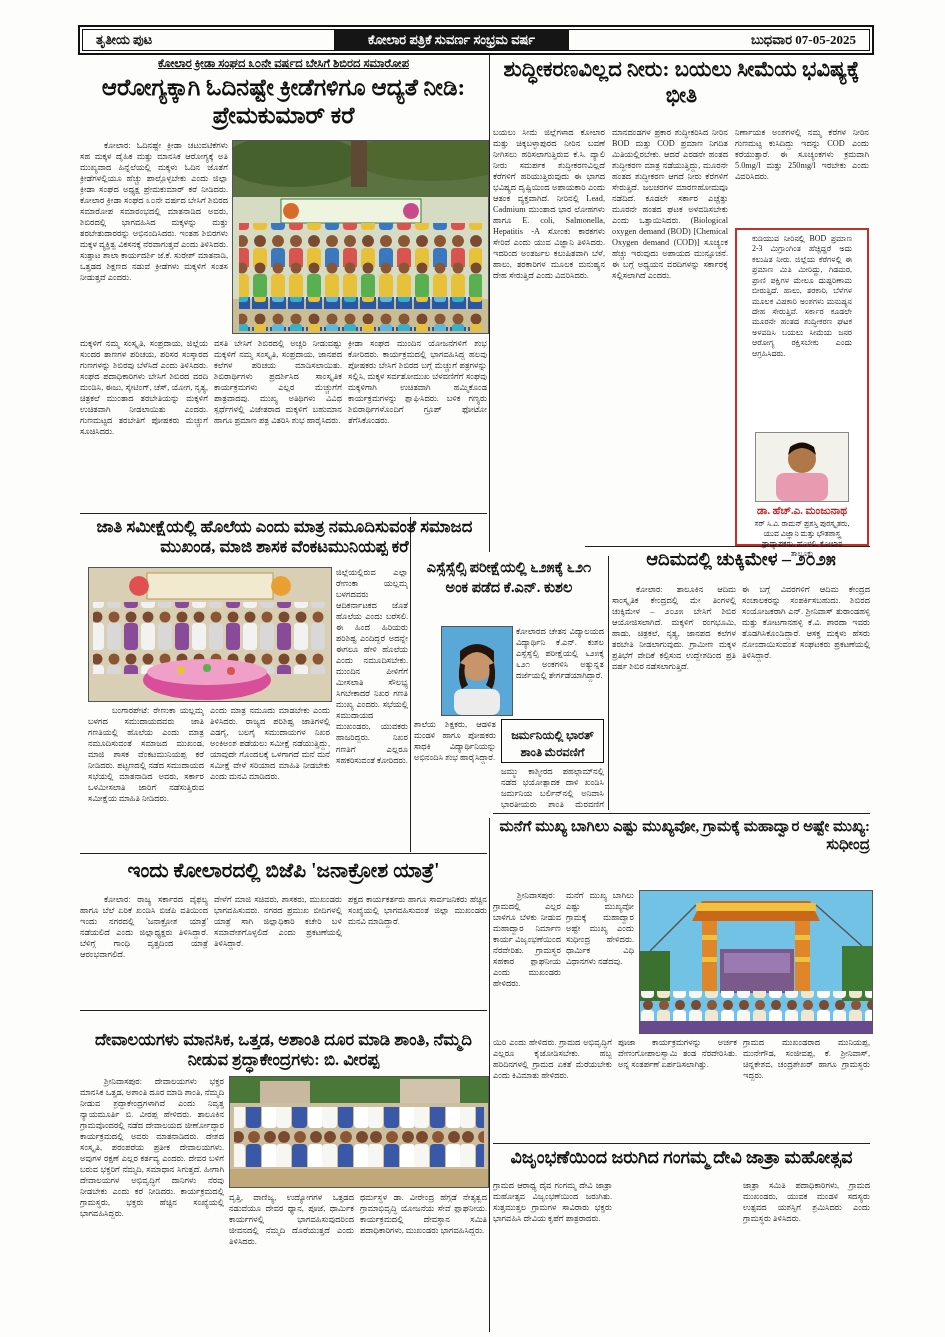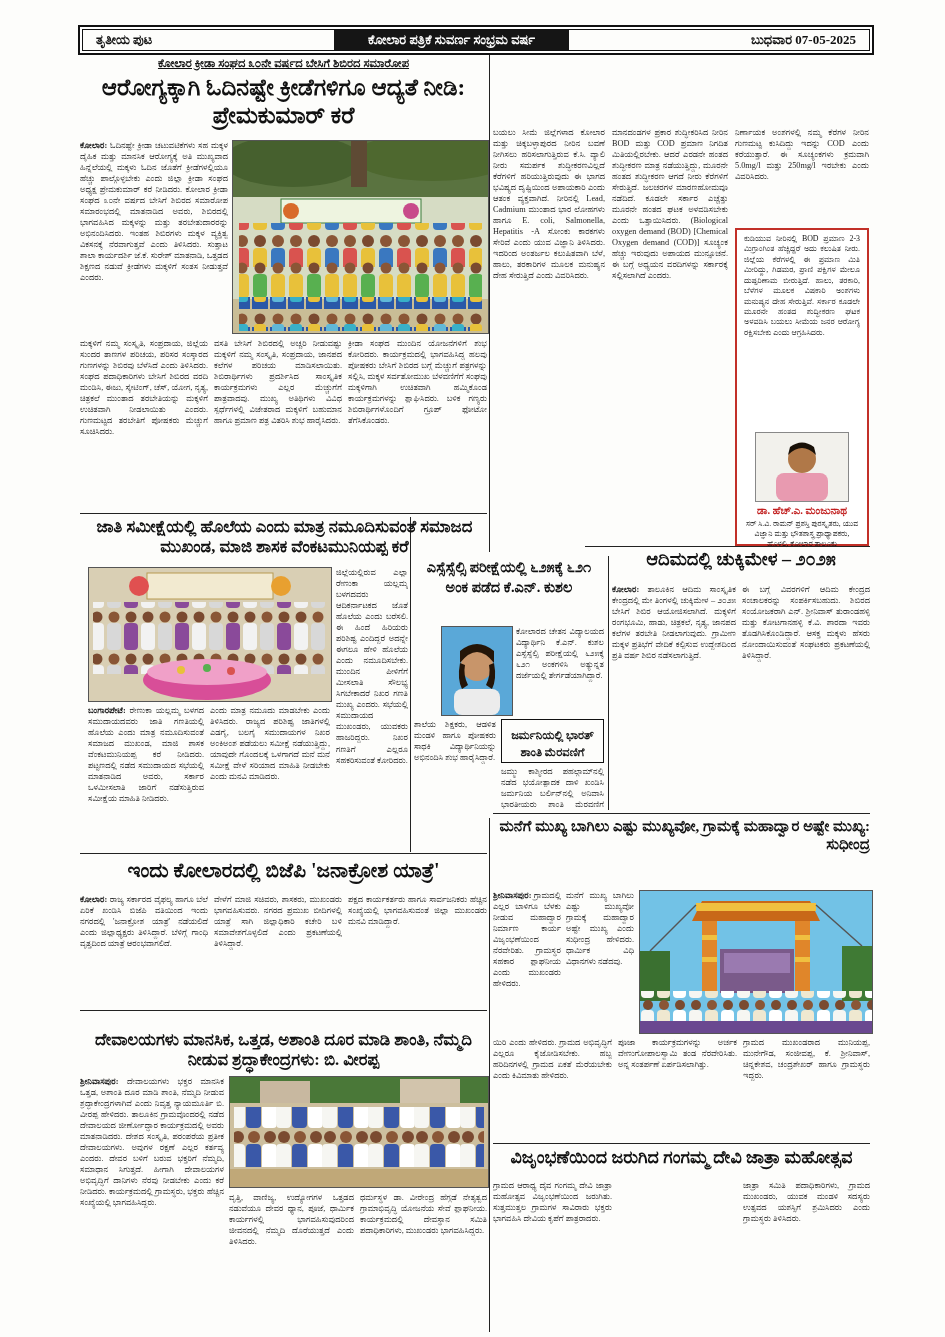--- a/index.html
+++ b/index.html
@@ -21,27 +21,27 @@
   .hl3{font-size:16.5px;}
   .hl4{font-size:14.5px;line-height:1.35;}
   .hl5{font-size:18px;}
   .hl6{font-size:20px;}
   .hl7{font-size:15px;text-align:right;}
   .hl8{font-size:16.5px;margin-top:16px;}
   .hl9{font-size:17.5px;}
   
   .bcol{font-size:8.3px;line-height:1.33;text-align:justify;overflow:hidden;color:#1c1c1c;
         font-family:"Liberation Serif","DejaVu Serif",serif;}
-  .bcol b{font-weight:bold;}
+  .bcol b{font-weight:normal;margin-left:24px;}
   .vr{width:1px;background:#222;}
   .hr{height:1px;background:#222;}
   .photo{display:block;border:1px solid #555;background:#ccc;}
   
   #expert-box{left:735px;top:228px;width:134px;height:318px;border:2px solid #c23028;
-              padding:4px 7px;box-sizing:border-box;background:#fff;}
+              padding:4px 15px;box-sizing:border-box;background:#fff;}
   #expert-box .txt{font-size:7.9px;line-height:1.32;text-align:justify;height:196px;overflow:hidden;}
   #expert-box .name{color:#c22020;font-weight:bold;font-size:10.5px;text-align:center;margin-top:3px;}
   #expert-box .desc{font-size:7.6px;line-height:1.3;text-align:center;margin-top:2px;overflow:hidden;height:40px;}
   
   #germany-box{border:1.5px solid #111;text-align:center;font-weight:bold;font-size:11.5px;
                line-height:1.45;padding:7px 2px;box-sizing:border-box;overflow:hidden;}
 </style>
 </head>
 <body>
 
@@ -109,20 +109,21 @@
       <circle cx="178" cy="70" r="8" fill="#c84a8a"></circle>
     <rect x="6" y="82" width="243" height="44" fill="url(#crA)"></rect>
     <rect x="6" y="120" width="243" height="38" fill="url(#crB)"></rect>
     <rect x="0" y="158" width="255" height="34" fill="#c9bd96"></rect>
     <rect x="6" y="156" width="243" height="34" fill="url(#crC)"></rect>
   </svg>
   <div class="abs bcol" style="left:80px;top:338px;width:128px;height:174px">ಮಕ್ಕಳಿಗೆ ನಮ್ಮ ಸಂಸ್ಕೃತಿ, ಸಂಪ್ರದಾಯ, ಜಿಲ್ಲೆಯ ಸುಂದರ ತಾಣಗಳ ಪರಿಚಯ, ಪರಿಸರ ಸಂಸ್ಕಾರದ ಗುಣಗಳನ್ನು ಶಿಬಿರವು ಬೆಳೆಸಿದೆ ಎಂದು ತಿಳಿಸಿದರು. ಸಂಘದ ಪದಾಧಿಕಾರಿಗಳು ಬೇಸಿಗೆ ಶಿಬಿರದ ವರದಿ ಮಂಡಿಸಿ, ಈಜು, ಸ್ಕೇಟಿಂಗ್, ಚೆಸ್, ಯೋಗ, ನೃತ್ಯ, ಚಿತ್ರಕಲೆ ಮುಂತಾದ ತರಬೇತಿಯನ್ನು ಮಕ್ಕಳಿಗೆ ಉಚಿತವಾಗಿ ನೀಡಲಾಯಿತು ಎಂದರು. ಗುಣಮಟ್ಟದ ತರಬೇತಿಗೆ ಪೋಷಕರು ಮೆಚ್ಚುಗೆ ಸೂಚಿಸಿದರು.</div>
   <div class="abs bcol" style="left:214px;top:338px;width:128px;height:174px">ವಸತಿ ಬೇಸಿಗೆ ಶಿಬಿರದಲ್ಲಿ ಅಚ್ಚರಿ ನೀಡುವಷ್ಟು ಮಕ್ಕಳಿಗೆ ನಮ್ಮ ಸಂಸ್ಕೃತಿ, ಸಂಪ್ರದಾಯ, ಜಾನಪದ ಕಲೆಗಳ ಪರಿಚಯ ಮಾಡಿಸಲಾಯಿತು. ಶಿಬಿರಾರ್ಥಿಗಳು ಪ್ರದರ್ಶಿಸಿದ ಸಾಂಸ್ಕೃತಿಕ ಕಾರ್ಯಕ್ರಮಗಳು ಎಲ್ಲರ ಮೆಚ್ಚುಗೆಗೆ ಪಾತ್ರವಾದವು. ಮುಖ್ಯ ಅತಿಥಿಗಳು ವಿವಿಧ ಸ್ಪರ್ಧೆಗಳಲ್ಲಿ ವಿಜೇತರಾದ ಮಕ್ಕಳಿಗೆ ಬಹುಮಾನ ಹಾಗೂ ಪ್ರಮಾಣ ಪತ್ರ ವಿತರಿಸಿ ಶುಭ ಹಾರೈಸಿದರು.</div>
   <div class="abs bcol" style="left:348px;top:338px;width:139px;height:174px">ಕ್ರೀಡಾ ಸಂಘದ ಮುಂದಿನ ಯೋಜನೆಗಳಿಗೆ ಶುಭ ಕೋರಿದರು. ಕಾರ್ಯಕ್ರಮದಲ್ಲಿ ಭಾಗವಹಿಸಿದ್ದ ಹಲವು ಪೋಷಕರು ಬೇಸಿಗೆ ಶಿಬಿರದ ಬಗ್ಗೆ ಮೆಚ್ಚುಗೆ ಪತ್ರಗಳನ್ನು ಸಲ್ಲಿಸಿ, ಮಕ್ಕಳ ಸರ್ವತೋಮುಖ ಬೆಳವಣಿಗೆಗೆ ಸಂಘವು ಮಕ್ಕಳಿಗಾಗಿ ಉಚಿತವಾಗಿ ಹಮ್ಮಿಕೊಂಡ ಕಾರ್ಯಕ್ರಮಗಳನ್ನು ಶ್ಲಾಘಿಸಿದರು. ಬಳಿಕ ಗಣ್ಯರು ಶಿಬಿರಾರ್ಥಿಗಳೊಂದಿಗೆ ಗ್ರೂಪ್ ಫೋಟೋ ತೆಗೆಸಿಕೊಂಡರು.</div>
 
+  <div class="abs hl hl2" style="left:493px;top:57px;width:377px">ಶುದ್ಧೀಕರಣವಿಲ್ಲದ ನೀರು: ಬಯಲು ಸೀಮೆಯ ಭವಿಷ್ಯಕ್ಕೆ ಭೀತಿ</div>
   <div class="abs bcol" style="left:493px;top:127px;width:112px;height:423px">ಬಯಲು ಸೀಮೆ ಜಿಲ್ಲೆಗಳಾದ ಕೋಲಾರ ಮತ್ತು ಚಿಕ್ಕಬಳ್ಳಾಪುರದ ನೀರಿನ ಬವಣೆ ನೀಗಿಸಲು ಹರಿಸಲಾಗುತ್ತಿರುವ ಕೆ.ಸಿ. ವ್ಯಾಲಿ ನೀರು ಸಮರ್ಪಕ ಶುದ್ಧೀಕರಣವಿಲ್ಲದೆ ಕೆರೆಗಳಿಗೆ ಹರಿಯುತ್ತಿರುವುದು ಈ ಭಾಗದ ಭವಿಷ್ಯದ ದೃಷ್ಟಿಯಿಂದ ಅಪಾಯಕಾರಿ ಎಂದು ಆತಂಕ ವ್ಯಕ್ತವಾಗಿದೆ. ನೀರಿನಲ್ಲಿ Lead, Cadmium ಮುಂತಾದ ಭಾರ ಲೋಹಗಳು ಹಾಗೂ E. coli, Salmonella, Hepatitis -A ಸೋಂಕು ಕಾರಕಗಳು ಸೇರಿವೆ ಎಂದು ಯುವ ವಿಜ್ಞಾನಿ ತಿಳಿಸಿದರು. ಇದರಿಂದ ಅಂತರ್ಜಲ ಕಲುಷಿತವಾಗಿ ಬೆಳೆ, ಹಾಲು, ತರಕಾರಿಗಳ ಮೂಲಕ ಮನುಷ್ಯನ ದೇಹ ಸೇರುತ್ತಿದೆ ಎಂದು ವಿವರಿಸಿದರು.</div>
   <div class="abs bcol" style="left:612px;top:127px;width:116px;height:423px">ಮಾನದಂಡಗಳ ಪ್ರಕಾರ ಶುದ್ಧೀಕರಿಸಿದ ನೀರಿನ BOD ಮತ್ತು COD ಪ್ರಮಾಣ ನಿಗದಿತ ಮಿತಿಯಲ್ಲಿರಬೇಕು. ಆದರೆ ಎರಡನೇ ಹಂತದ ಶುದ್ಧೀಕರಣ ಮಾತ್ರ ನಡೆಯುತ್ತಿದ್ದು, ಮೂರನೇ ಹಂತದ ಶುದ್ಧೀಕರಣ ಆಗದೆ ನೀರು ಕೆರೆಗಳಿಗೆ ಸೇರುತ್ತಿದೆ. ಜಲಚರಗಳ ಮಾರಣಹೋಮವೂ ನಡೆದಿದೆ. ಕೂಡಲೇ ಸರ್ಕಾರ ಎಚ್ಚೆತ್ತು ಮೂರನೇ ಹಂತದ ಘಟಕ ಅಳವಡಿಸಬೇಕು ಎಂದು ಒತ್ತಾಯಿಸಿದರು. (Biological oxygen demand (BOD) [Chemical Oxygen demand (COD)] ಸೂಚ್ಯಂಕ ಹೆಚ್ಚು ಇರುವುದು ಅಪಾಯದ ಮುನ್ಸೂಚನೆ. ಈ ಬಗ್ಗೆ ಅಧ್ಯಯನ ವರದಿಗಳನ್ನು ಸರ್ಕಾರಕ್ಕೆ ಸಲ್ಲಿಸಲಾಗಿದೆ ಎಂದರು.</div>
   <div class="abs bcol" style="left:735px;top:127px;width:134px;height:97px">ನಿರ್ಣಾಯಕ ಅಂಶಗಳಲ್ಲಿ ನಮ್ಮ ಕೆರೆಗಳ ನೀರಿನ ಗುಣಮಟ್ಟ ಕುಸಿದಿದ್ದು ಇದನ್ನು COD ಎಂದು ಕರೆಯುತ್ತಾರೆ. ಈ ಸೂಚ್ಯಂಕಗಳು ಕ್ರಮವಾಗಿ 5.0mg/l ಮತ್ತು 250mg/l ಇರಬೇಕು ಎಂದು ವಿವರಿಸಿದರು.</div>
   <div class="abs" id="expert-box">
     <div class="txt">ಕುಡಿಯುವ ನೀರಿನಲ್ಲಿ BOD ಪ್ರಮಾಣ 2-3 ಮಿಗ್ರಾಂಗಿಂತ ಹೆಚ್ಚಿದ್ದರೆ ಅದು ಕಲುಷಿತ ನೀರು. ಜಿಲ್ಲೆಯ ಕೆರೆಗಳಲ್ಲಿ ಈ ಪ್ರಮಾಣ ಮಿತಿ ಮೀರಿದ್ದು, ಗಿಡಮರ, ಪ್ರಾಣಿ ಪಕ್ಷಿಗಳ ಮೇಲೂ ದುಷ್ಪರಿಣಾಮ ಬೀರುತ್ತಿದೆ. ಹಾಲು, ತರಕಾರಿ, ಬೆಳೆಗಳ ಮೂಲಕ ವಿಷಕಾರಿ ಅಂಶಗಳು ಮನುಷ್ಯನ ದೇಹ ಸೇರುತ್ತಿವೆ. ಸರ್ಕಾರ ಕೂಡಲೇ ಮೂರನೇ ಹಂತದ ಶುದ್ಧೀಕರಣ ಘಟಕ ಅಳವಡಿಸಿ ಬಯಲು ಸೀಮೆಯ ಜನರ ಆರೋಗ್ಯ ರಕ್ಷಿಸಬೇಕು ಎಂದು ಆಗ್ರಹಿಸಿದರು.</div>
     <svg width="92" height="68" viewBox="0 0 92 68" style="display:block;margin:2px auto 0;border:1px solid #888">
       <rect width="92" height="68" fill="#f2f1ec"></rect>
       <rect x="20" y="40" width="52" height="28" rx="8" fill="#e89ab0"></rect>
       <circle cx="46" cy="26" r="14" fill="#b07848"></circle>
       <path d="M32 22 q14 -14 28 0 l-2 -8 q-12 -9 -24 0 z" fill="#181008"></path>

